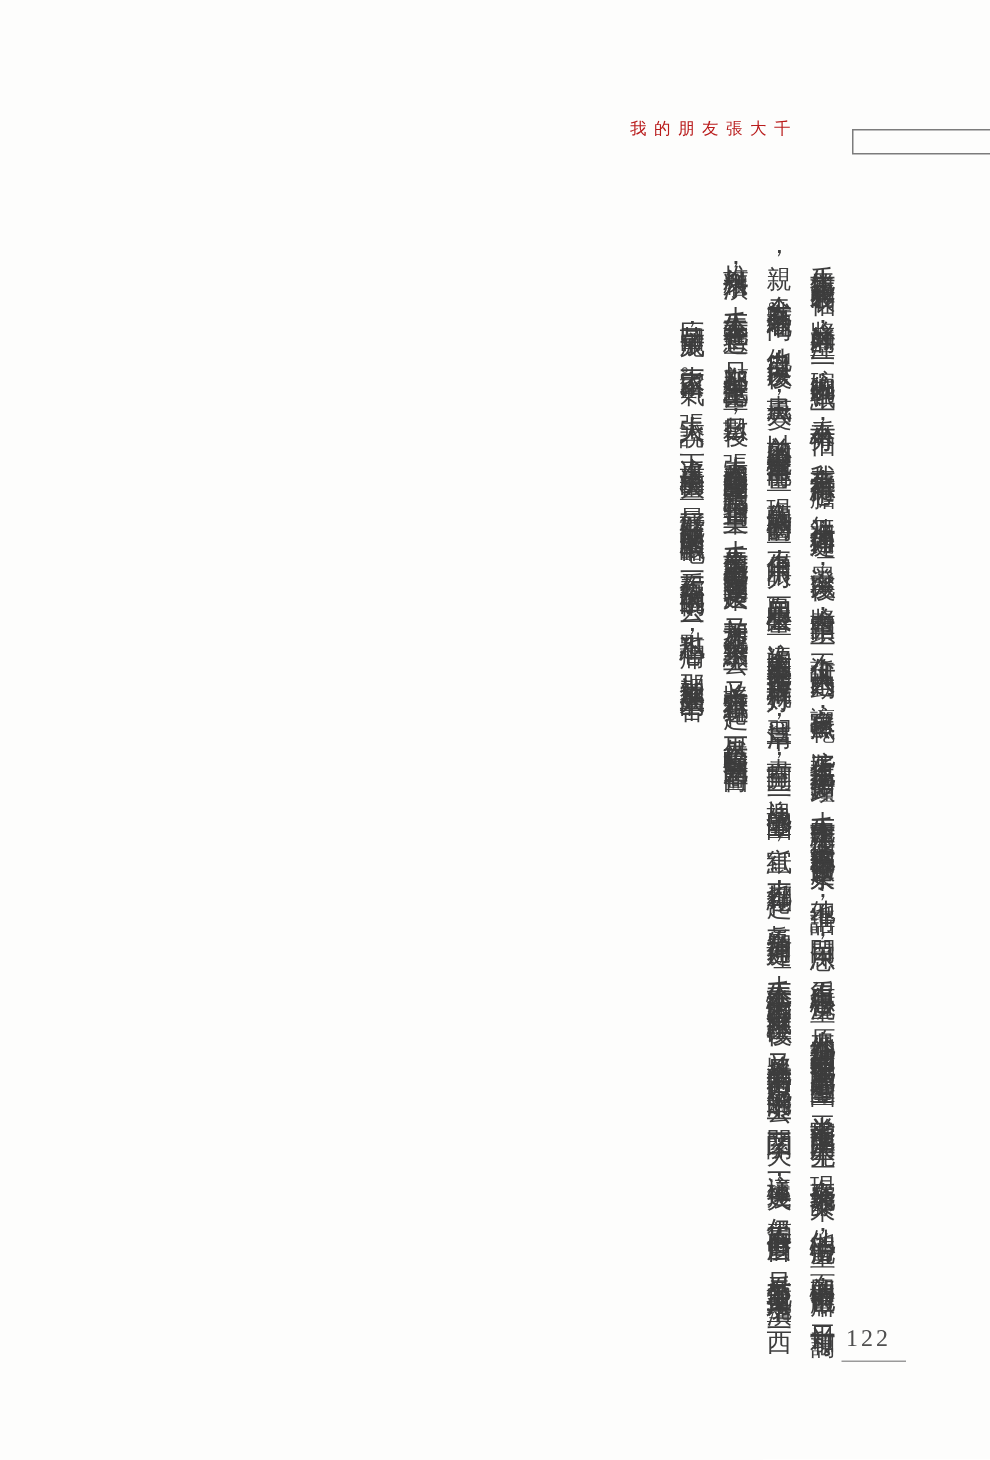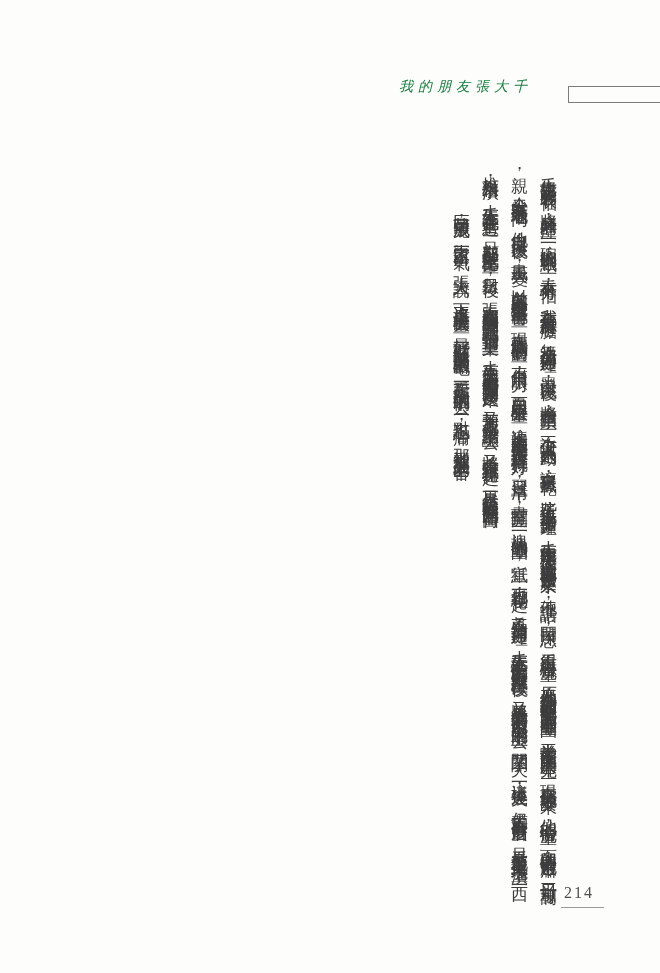--- a/index.html
+++ b/index.html
@@ -14,25 +14,24 @@
     background: #fdfdfc;
     overflow: hidden;
     font-family: "Liberation Serif", serif;
   }
 
   
   .header-title {
     position: absolute;
     top: 78px;
     right: 128px;
-    font-size: 14px;
+    font-size: 11px;
     letter-spacing: 5px;
-    color: #15803d;
+    color: #b91c1c;
     white-space: nowrap;
-    font-style: italic;
   }
   .header-box {
     position: absolute;
     top: 86px;
     left: 568px;
     width: 110px;          
     height: 15px;
     border: 1px solid #7c7c7c;
     background: #fdfdfc;
   }
@@ -84,17 +83,17 @@
 
   <span class="header-title">我的朋友張大千</span>
 
   <span class="header-box"></span>
 
   <div class="body-text">
     <p class="para">千先生捲起短衫的衣袖，將磨好的墨汁，一碗一碗的倒在紙上，看來十分可怕，我在旁看得提心吊膽，無法想像如何處理，墨潑完以後，將畫室門鎖上，不許任何人入內走動，讓它自然風乾，這些工作也不過半個多鐘頭，大千先生即下樓捧了一個蓋碗茶杯獨自飲起茶來了，他不講話，閉目深思，看得出心思很沈重，原來他在計劃如何處理他剛才潑下的那些墨團團。平常愛擺龍門陣的大千先生，現在突然地安靜下來，他的心情沈重，面部的表情也嚴肅，平日和藹可親，今天就有顯著地不同。他自從目疾以後，畫風大變，以前的工筆繪畫當然不能再畫，現在的大氣磅礴的畫，不僅只用眼力，而是用心眼來畫。這次的大畫的事先準備工作腹稿早就打好。翌日清早，畫室打開，一塊一塊的墨團團、宣紙，也都縐在一起，眞不知道如何處理，大千先生不慌不忙的將每張宣紙整理以後，又將早就準備的石靑也一碗一碗的潑上去，門又關了一天；這樣一連幾天，仍舊看不出什麼眉目，只看見新地毯上東一塊墨漬，西一堆顏料水漬，大千先生毫不在意這些，只顧在那些宣紙上比畫。數日後，張夫人和保羅將墨團團的宣紙一張一張抬到畫桌上，大千先生又用毛筆將每個墨團團連接起來，又加上荷花一朵一朵點綴上去，又將六張宣紙拼在一起，果然是一幅構圖完整的巨荷圖。</p>
     <p class="para para-indent">巨荷圖完成了，大家鬆了一口氣。張夫人說：「下次再畫這樣的大畫，最好能訂做一架磨墨的機器吧！看起你一碗一碗的倒下去，一點也不心痛，那裡知道磨墨人的辛苦</p>
   </div>
 
-  <span class="page-number">214</span>
+  <span class="page-number">122</span>
 
   <span class="page-number-rule"></span>
 
 </div>
 
 </body></html>

